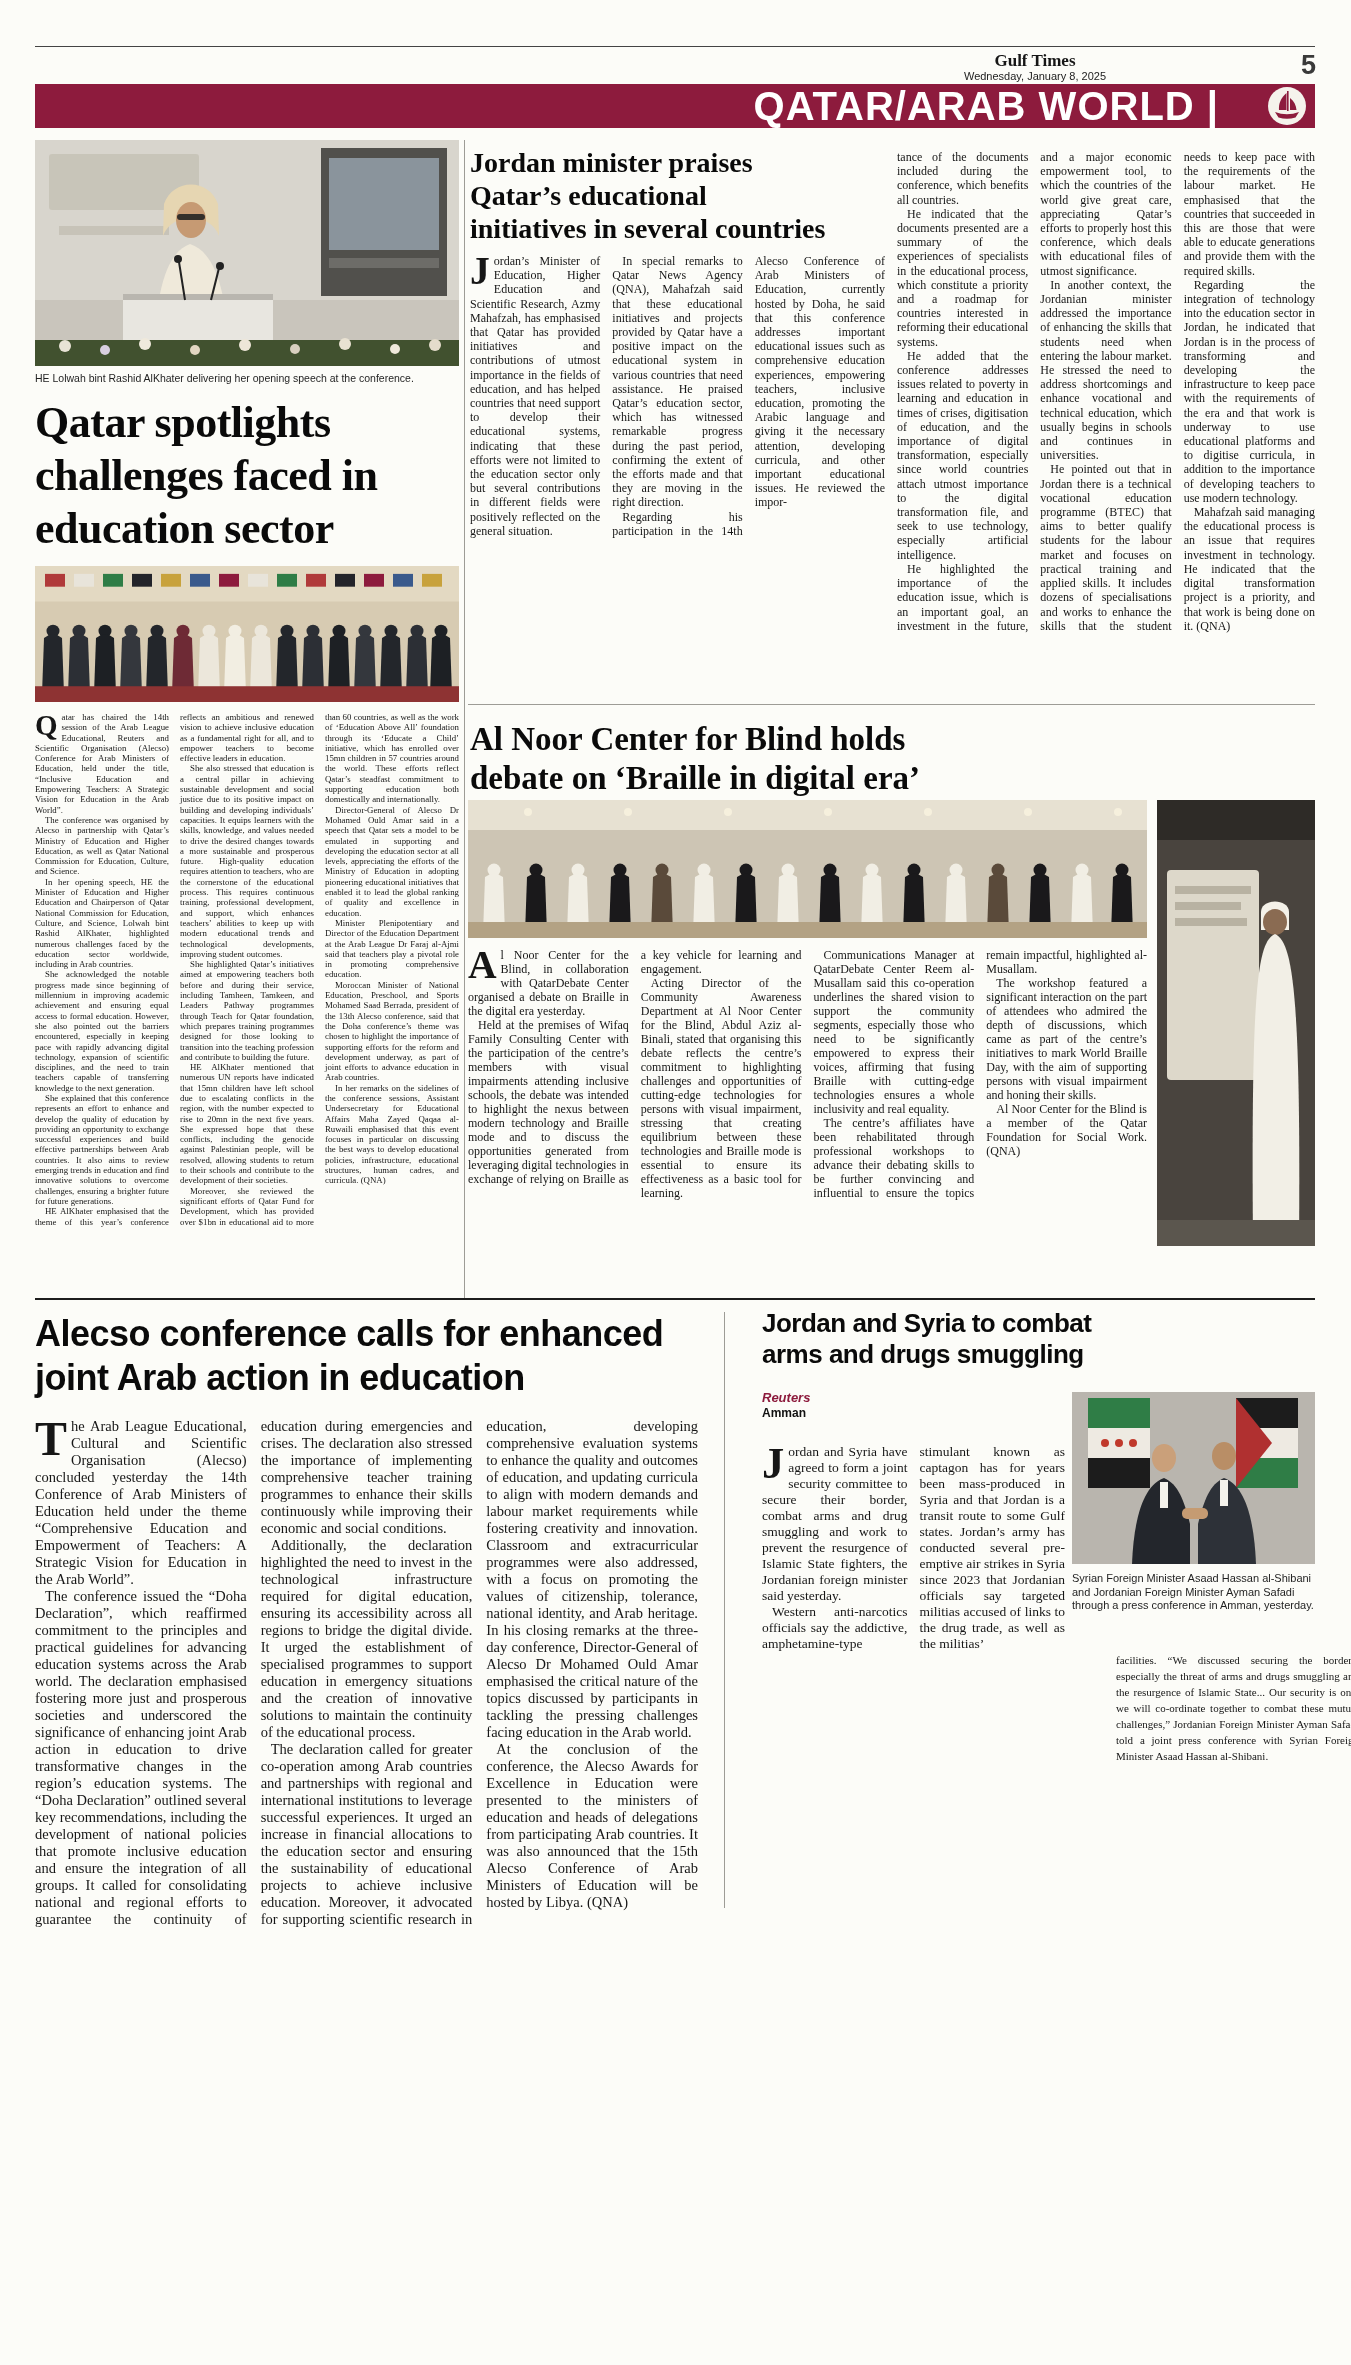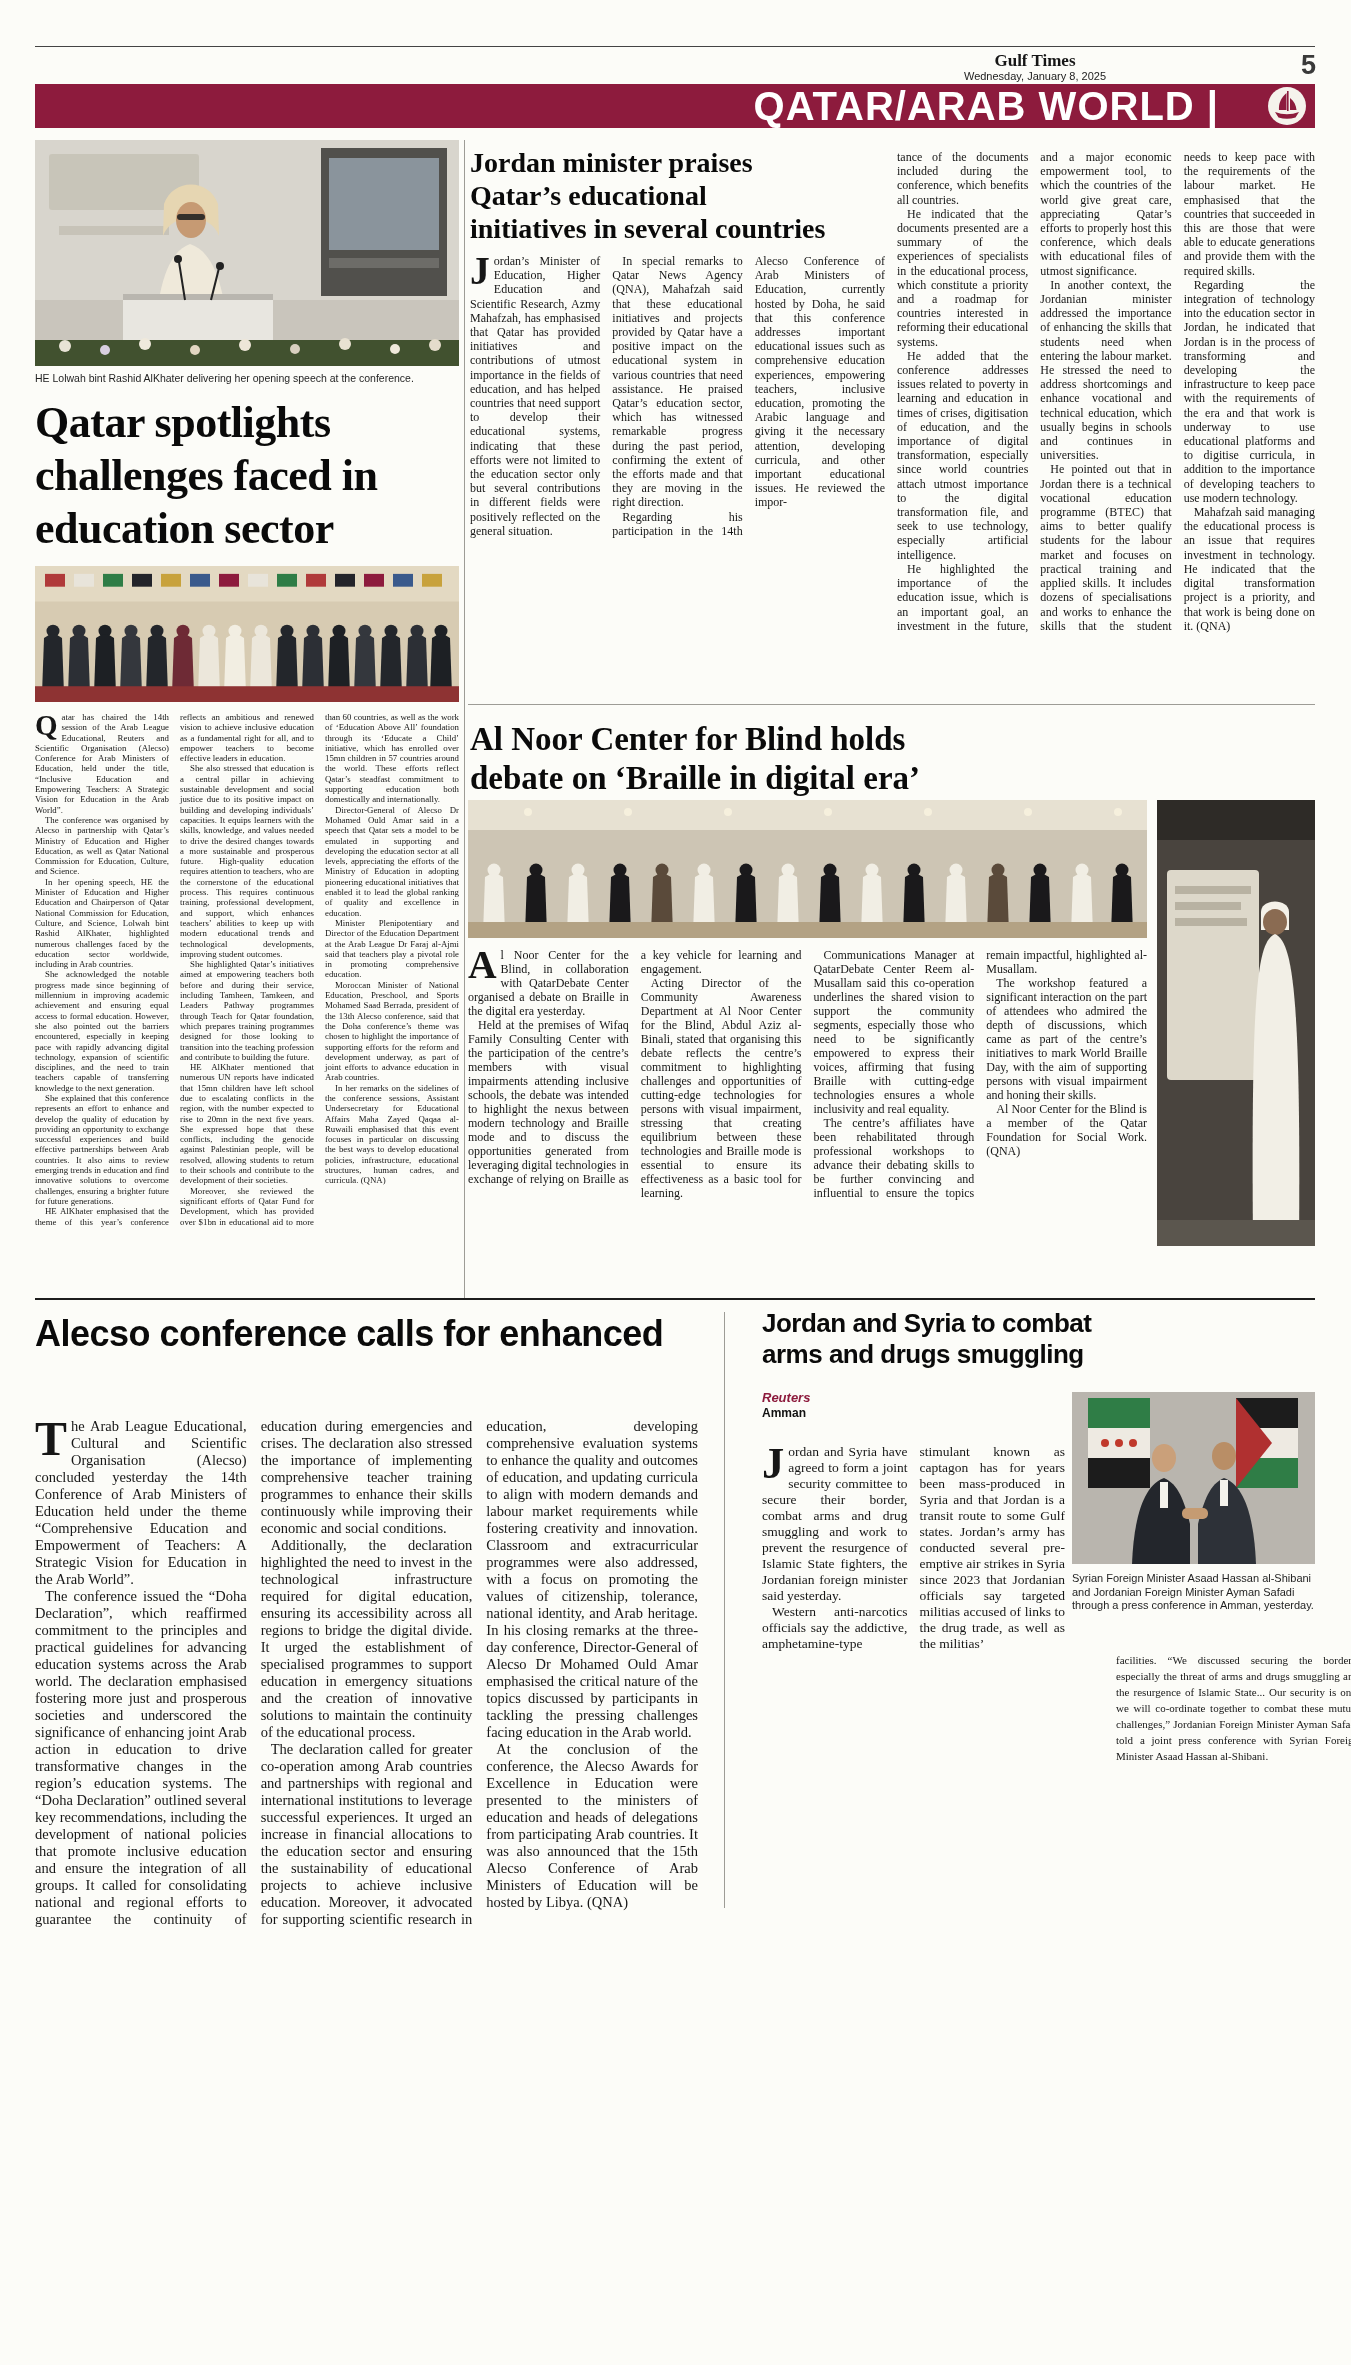--- a/index.html
+++ b/index.html
@@ -273,20 +273,21 @@
       <p>Communications Manager at QatarDebate Center Reem al-Musallam said this co-operation underlines the shared vision to support the community segments, especially those who need to be significantly empowered to express their voices, affirming that fusing Braille with cutting-edge technologies ensures a whole inclusivity and real equality.</p>
       <p>The centre’s affiliates have been rehabilitated through professional workshops to advance their debating skills to be further convincing and influential to ensure the topics remain impactful, highlighted al-Musallam.</p>
       <p>The workshop featured a significant interaction on the part of attendees who admired the depth of discussions, which came as part of the centre’s initiatives to mark World Braille Day, with the aim of supporting persons with visual impairment and honing their skills.</p>
       <p>Al Noor Center for the Blind is a member of the Qatar Foundation for Social Work. (QNA)</p>
     </div>
 
   <div class="hline heavy" style="left:35px;top:1298px;width:1280px;"></div>
 
   <div id="alecso-headline" class="headline h-sans">
       <p>Alecso conference calls for enhanced</p>
+      <p>joint Arab action in education</p>
     </div>
   <div id="alecso-body" class="body-text dropcap">
       <p>The Arab League Educational, Cultural and Scientific Organisation (Alecso) concluded yesterday the 14th Conference of Arab Ministers of Education held under the theme “Comprehensive Education and Empowerment of Teachers: A Strategic Vision for Education in the Arab World”.</p>
       <p>The conference issued the “Doha Declaration”, which reaffirmed commitment to the principles and practical guidelines for advancing education systems across the Arab world. The declaration emphasised fostering more just and prosperous societies and underscored the significance of enhancing joint Arab action in education to drive transformative changes in the region’s education systems. The “Doha Declaration” outlined several key recommendations, including the development of national policies that promote inclusive education and ensure the integration of all groups. It called for consolidating national and regional efforts to guarantee the continuity of education during emergencies and crises. The declaration also stressed the importance of implementing comprehensive teacher training programmes to enhance their skills continuously while improving their economic and social conditions.</p>
       <p>Additionally, the declaration highlighted the need to invest in the technological infrastructure required for digital education, ensuring its accessibility across all regions to bridge the digital divide. It urged the establishment of specialised programmes to support education in emergency situations and the creation of innovative solutions to maintain the continuity of the educational process.</p>
       <p>The declaration called for greater co-operation among Arab countries and partnerships with regional and international institutions to leverage successful experiences. It urged an increase in financial allocations to the education sector and ensuring the sustainability of educational projects to achieve inclusive education. Moreover, it advocated for supporting scientific research in education, developing comprehensive evaluation systems to enhance the quality and outcomes of education, and updating curricula to align with modern demands and labour market requirements while fostering creativity and innovation. Classroom and extracurricular programmes were also addressed, with a focus on promoting the values of citizenship, tolerance, national identity, and Arab heritage. In his closing remarks at the three-day conference, Director-General of Alecso Dr Mohamed Ould Amar emphasised the critical nature of the topics discussed by participants in tackling the pressing challenges facing education in the Arab world.</p>
       <p>At the conclusion of the conference, the Alecso Awards for Excellence in Education were presented to the ministers of education and heads of delegations from participating Arab countries. It was also announced that the 15th Alecso Conference of Arab Ministers of Education will be hosted by Libya. (QNA)</p>
     </div>
 
   <div class="vline" style="left:724px;top:1312px;height:596px;"></div>

